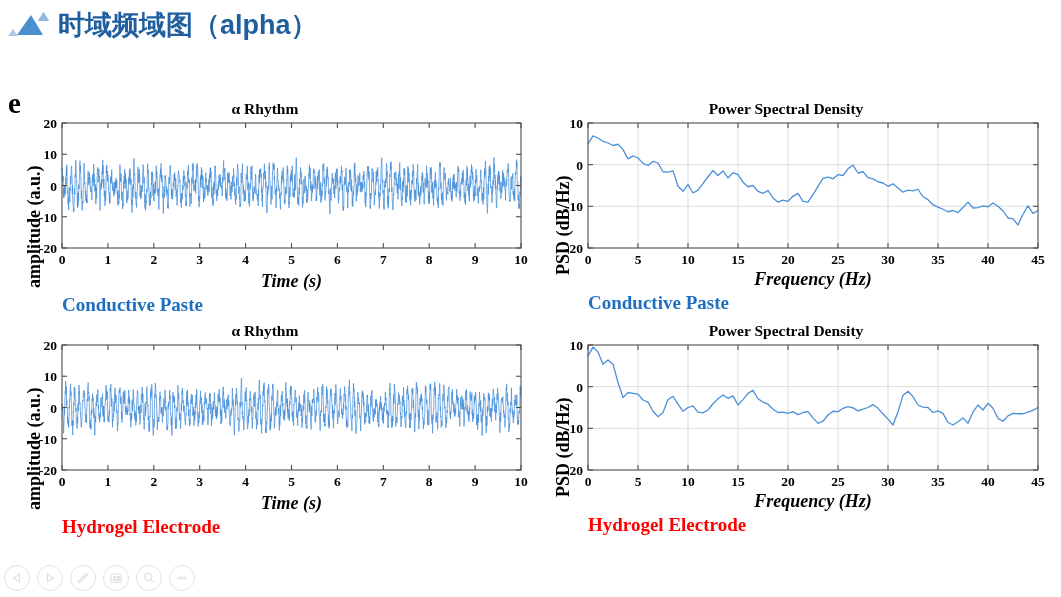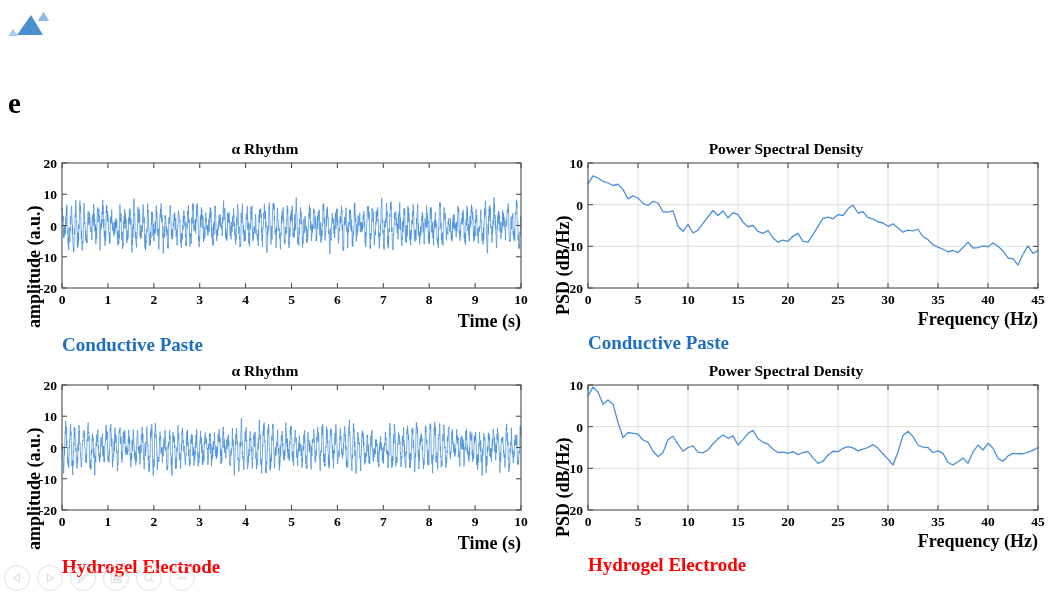--- a/index.html
+++ b/index.html
@@ -23,35 +23,35 @@
     font-weight:bold;font-size:27px;color:#1F5FA0;
     letter-spacing:0px;white-space:nowrap;
   }
   
   #figure{position:absolute;left:0;top:52px;width:1061px;height:495px;}
   .panel-letter{
     position:absolute;left:8px;top:37px;
     font-family:"Liberation Serif",serif;font-weight:bold;
     font-size:29px;color:#000;line-height:1;
   }
-  .chart{position:absolute;margin-top:40px;}
+  .chart{position:absolute;}
   .chart-title{
     position:absolute;width:100%;text-align:center;top:0;
     font-family:"Liberation Serif",serif;font-weight:bold;
     font-size:15.5px;color:#000;white-space:nowrap;
   }
   .chart-caption{
     position:absolute;width:100%;text-align:left;
     font-family:"Liberation Serif",serif;font-weight:bold;
     font-size:19px;white-space:nowrap;
   }
   .xlabel{
-    position:absolute;width:100%;text-align:right;
-    font-family:"Liberation Serif",serif;font-weight:bold;
-    font-size:18px;color:#000;white-space:nowrap;
+    position:absolute;width:100%;text-align:center;
+    font-family:"Liberation Serif",serif;font-weight:bold;
+    font-size:18px;color:#000;white-space:nowrap;font-style:italic;
   }
   .ylabel{
     position:absolute;
     font-family:"Liberation Serif",serif;font-weight:bold;
     font-size:18px;color:#000;white-space:nowrap;
     transform-origin:0 0;transform:rotate(-90deg);
   }
   svg{display:block;}
   .tick-text{
     font-family:"Liberation Serif",serif;font-weight:bold;
@@ -75,20 +75,21 @@
 
 <div id="header">
   <div id="logo">
     <svg width="48" height="34" viewBox="0 0 48 34">
       <polygon points="33,3 44,3 38.5,-6" fill="#8FB9E0" transform="translate(0,10)"></polygon>
       <polygon points="33,13 44,13 38.5,4" fill="#8FB9E0"></polygon>
       <polygon points="12,27 38,27 26,7" fill="#4A8FCE"></polygon>
       <polygon points="3,28 13,28 8,21" fill="#A9CBE8"></polygon>
     </svg>
   </div>
+  <div id="title">时域频域图（alpha）</div>
 </div>
 
 <div id="figure">
   <div class="panel-letter">e</div>
 
   <div class="chart" style="left:0px;top:46px;width:530px;height:200px;">
     <div class="chart-title" style="top:2px;">α Rhythm</div>
     <div class="ylabel" style="left:24px;top:190px;">amplitude (a.u.)</div>
     <div class="plot-host" style="position:absolute;left:0;top:0;">
         <svg width="535" height="180">

